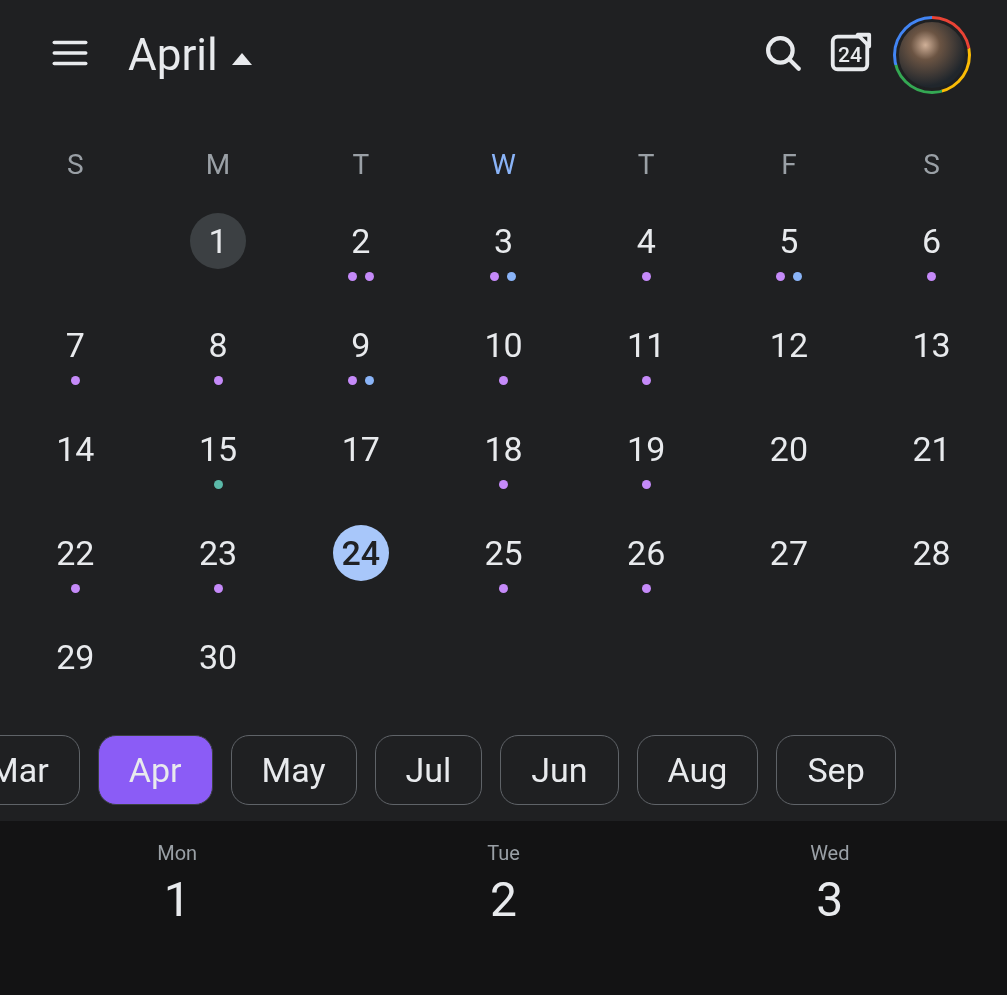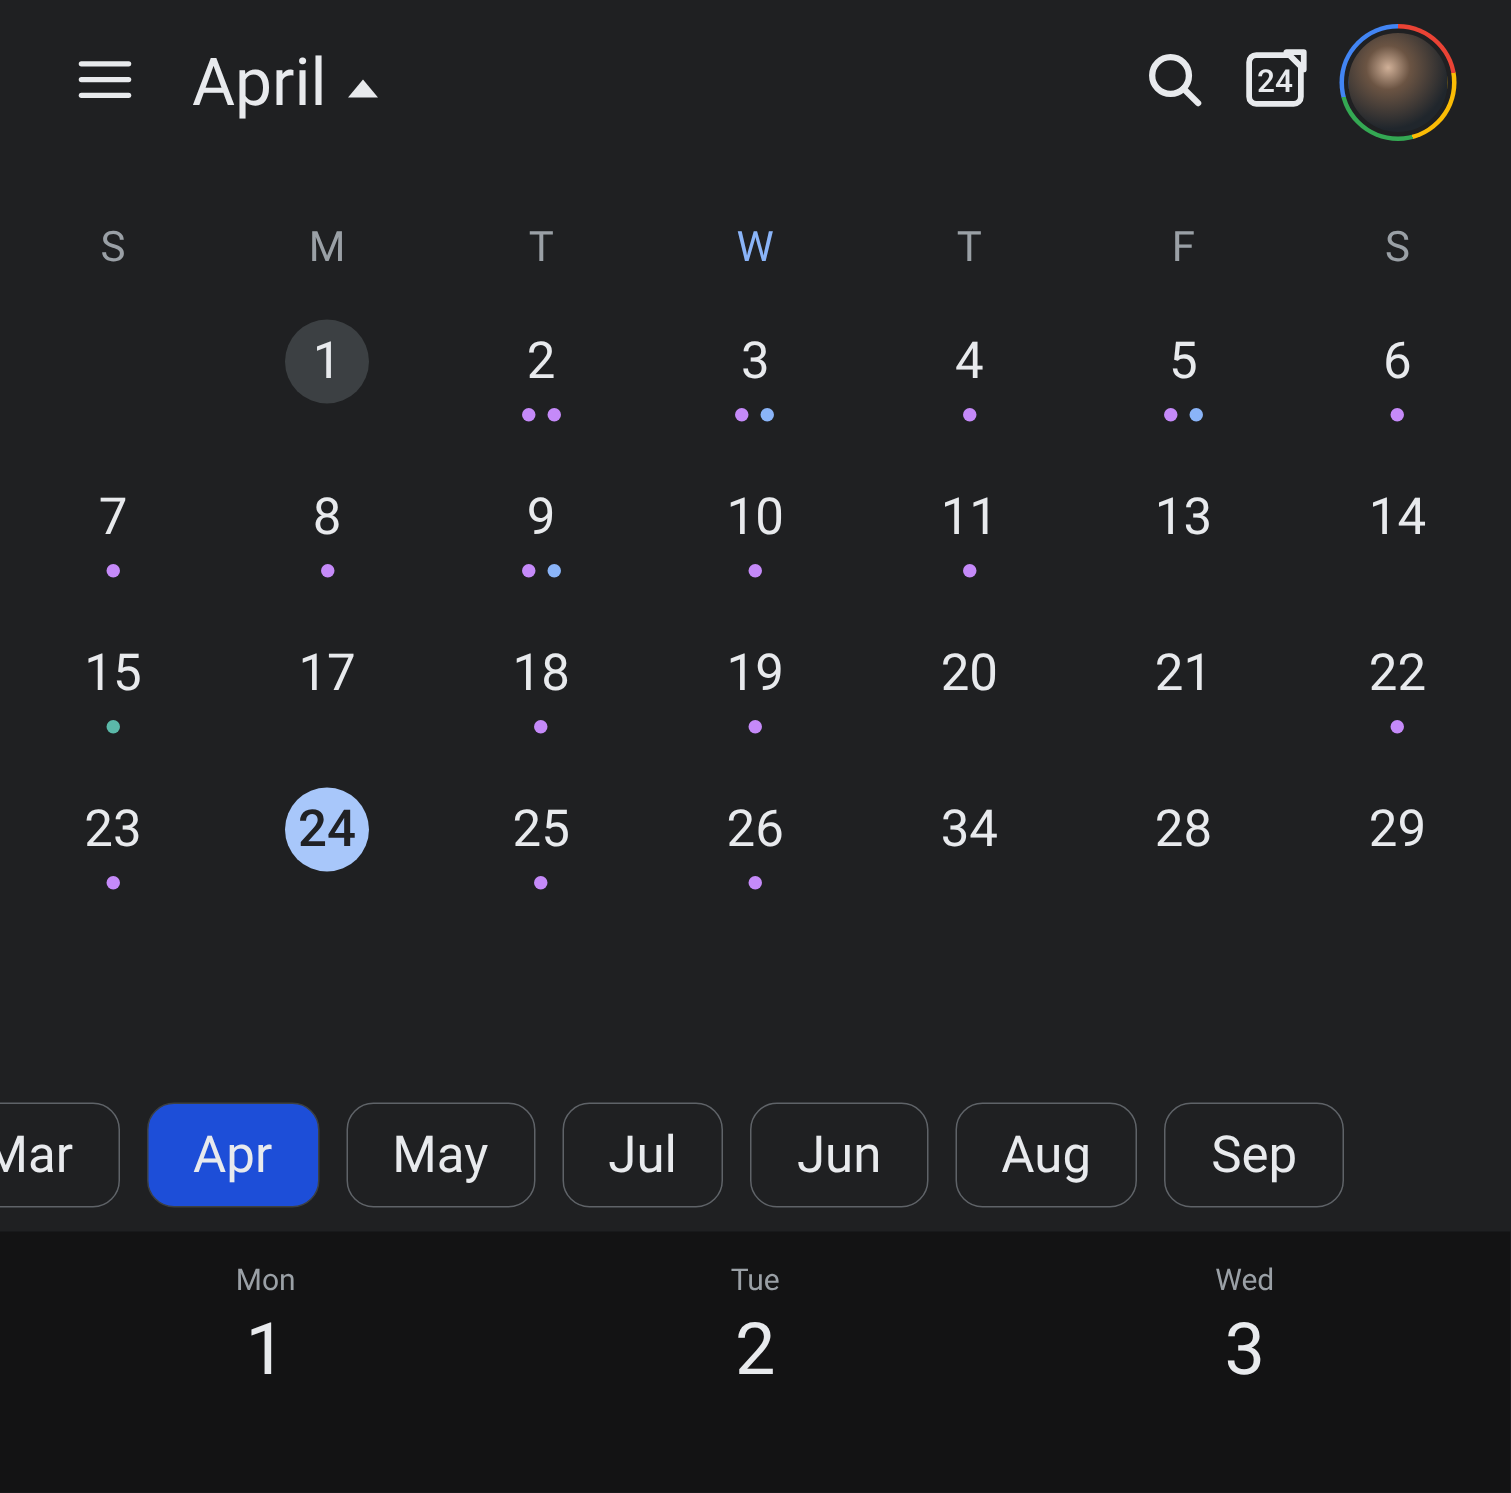--- a/index.html
+++ b/index.html
@@ -169,21 +169,21 @@
     padding: 14px 30px;
     font-size: 34px;
     color: #e8eaed;
     background: transparent;
     cursor: pointer;
     font-family: inherit;
   }
   .chip.edge-left { margin-left: -30px; }
   .chip.edge-right { margin-right: -60px; }
   .chip.active {
-    background: #1d4ed8;
+    background: #8b5cf6;
     border-color: #3c4043;
   }
 
   
   .agenda {
     background: #131314;
     height: 160px;
     display: grid;
     grid-template-columns: 1fr 1fr 1fr;
     padding: 20px 14px 0 14px;
@@ -330,20 +330,24 @@
           <div class="dot purple"></div>
         </div>
       </div>
       <div class="day">
         <div class="day-num">11</div>
         <div class="dots">
           <div class="dot purple"></div>
         </div>
       </div>
       <div class="day">
+        <div class="day-num">12</div>
+        <div class="dots"></div>
+      </div>
+      <div class="day">
         <div class="day-num">13</div>
         <div class="dots"></div>
       </div>
       <div class="day">
         <div class="day-num">14</div>
         <div class="dots"></div>
       </div>
       <div class="day">
         <div class="day-num">15</div>
         <div class="dots">
@@ -396,29 +400,33 @@
           <div class="dot purple"></div>
         </div>
       </div>
       <div class="day">
         <div class="day-num">26</div>
         <div class="dots">
           <div class="dot purple"></div>
         </div>
       </div>
       <div class="day">
-        <div class="day-num">34</div>
+        <div class="day-num">27</div>
         <div class="dots"></div>
       </div>
       <div class="day">
         <div class="day-num">28</div>
         <div class="dots"></div>
       </div>
       <div class="day">
         <div class="day-num">29</div>
+        <div class="dots"></div>
+      </div>
+      <div class="day">
+        <div class="day-num">30</div>
         <div class="dots"></div>
       </div>
       <div class="day">
         <div class="day-num"></div>
         <div class="dots"></div>
       </div>
       <div class="day">
         <div class="day-num"></div>
         <div class="dots"></div>
       </div>

